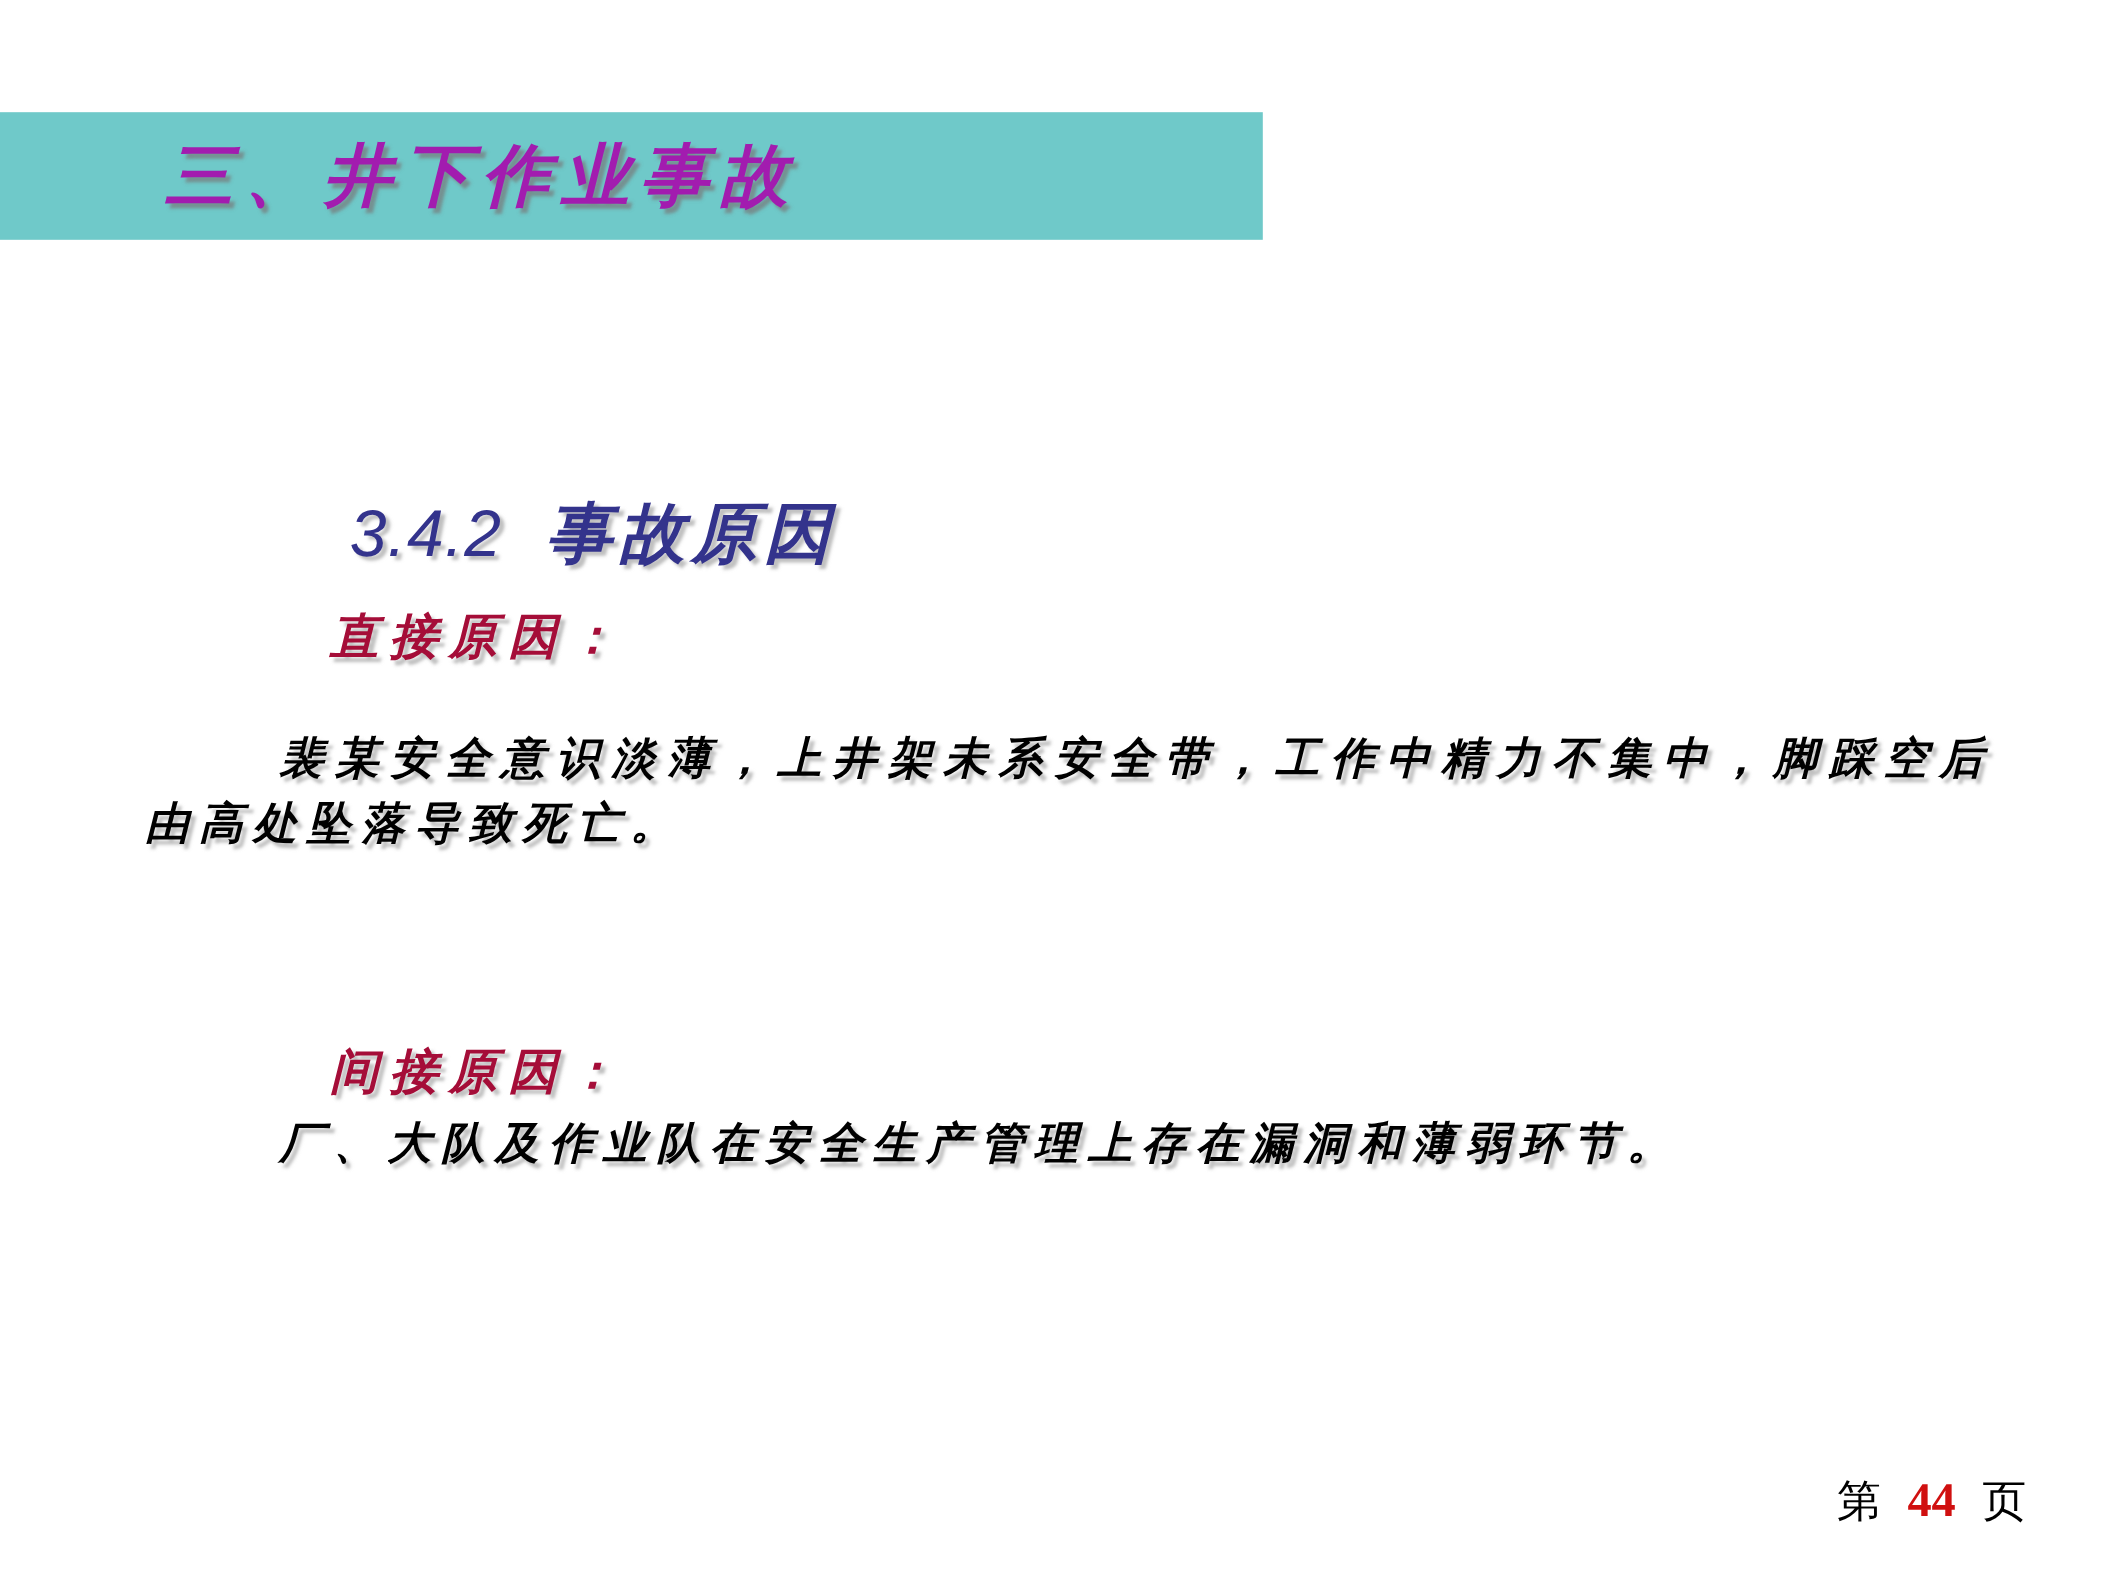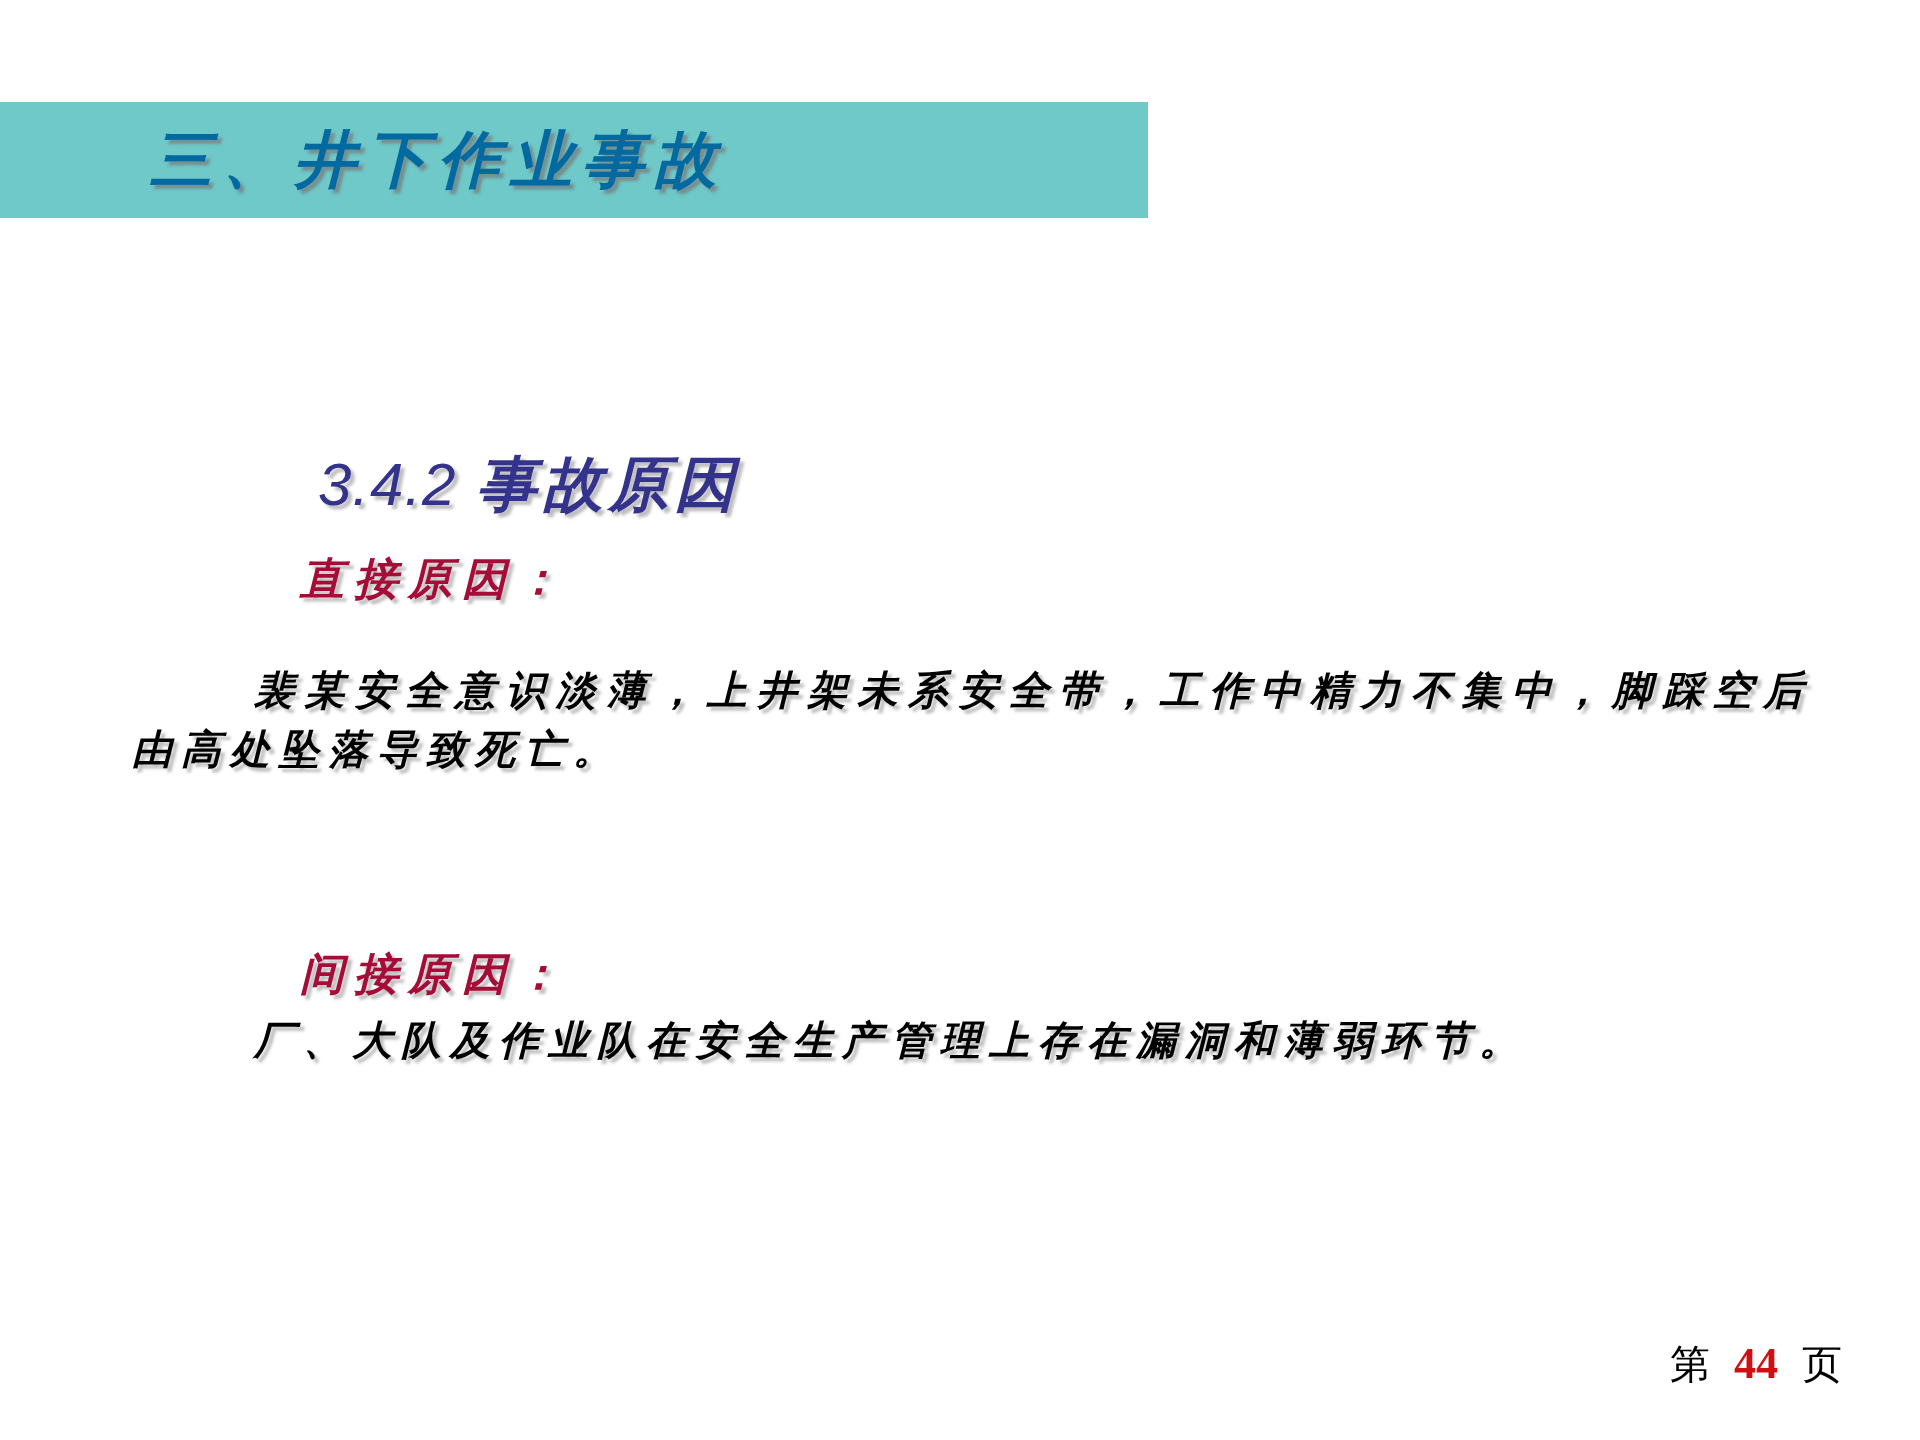--- a/index.html
+++ b/index.html
@@ -39,21 +39,21 @@
     left: 150px;
     top: 104px;
     width: 960px;
     height: 112px;
     line-height: 112px;
     font-family: "DejaVu Serif", "Liberation Serif", serif;
     font-weight: 700;
     font-style: italic;
     font-size: 62px;
     letter-spacing: 10px;
-    color: #0369a1;
+    color: #a21caf;
     text-shadow: 4px 4px 3px rgba(120,120,120,0.70);
     white-space: nowrap;
   }
 
   
   .content {
     position: absolute;
     left: 0;
     top: 420px;
     width: 1920px;
@@ -72,21 +72,21 @@
     font-family: "Liberation Sans", "DejaVu Sans", sans-serif;
     font-weight: 400;
     letter-spacing: 1px;
     font-style: italic;
   }
   .section-heading .cn {
     font-family: "DejaVu Serif", "Liberation Serif", serif;
     font-weight: 700;
     font-style: italic;
     letter-spacing: 6px;
-    margin-left: 20px;
+    margin-left: 40px;
   }
 
   .cause-label {
     position: absolute;
     left: 300px;
     font-family: "DejaVu Serif", "Liberation Serif", serif;
     font-weight: 700;
     font-style: italic;
     font-size: 44px;
     letter-spacing: 10px;

